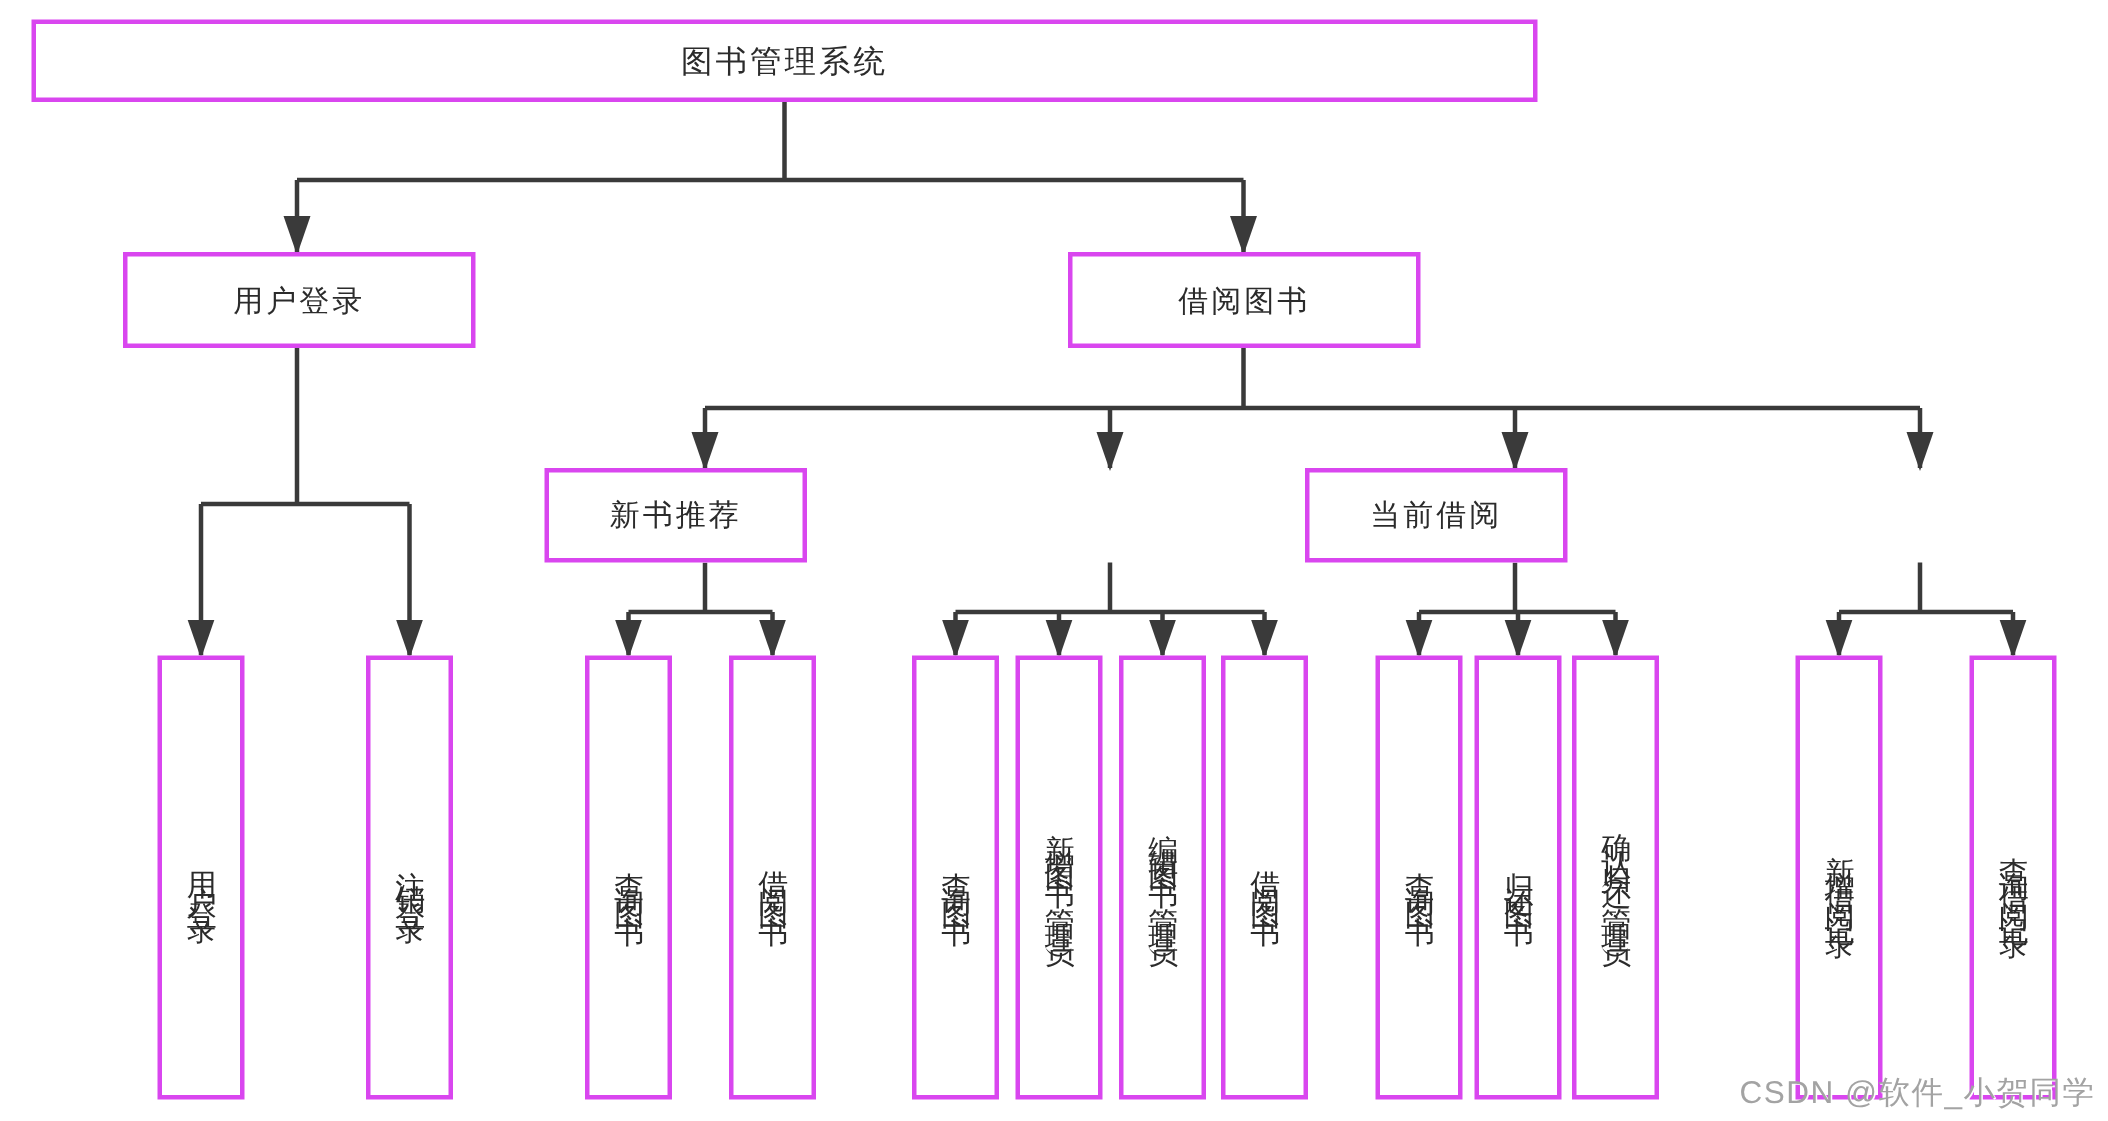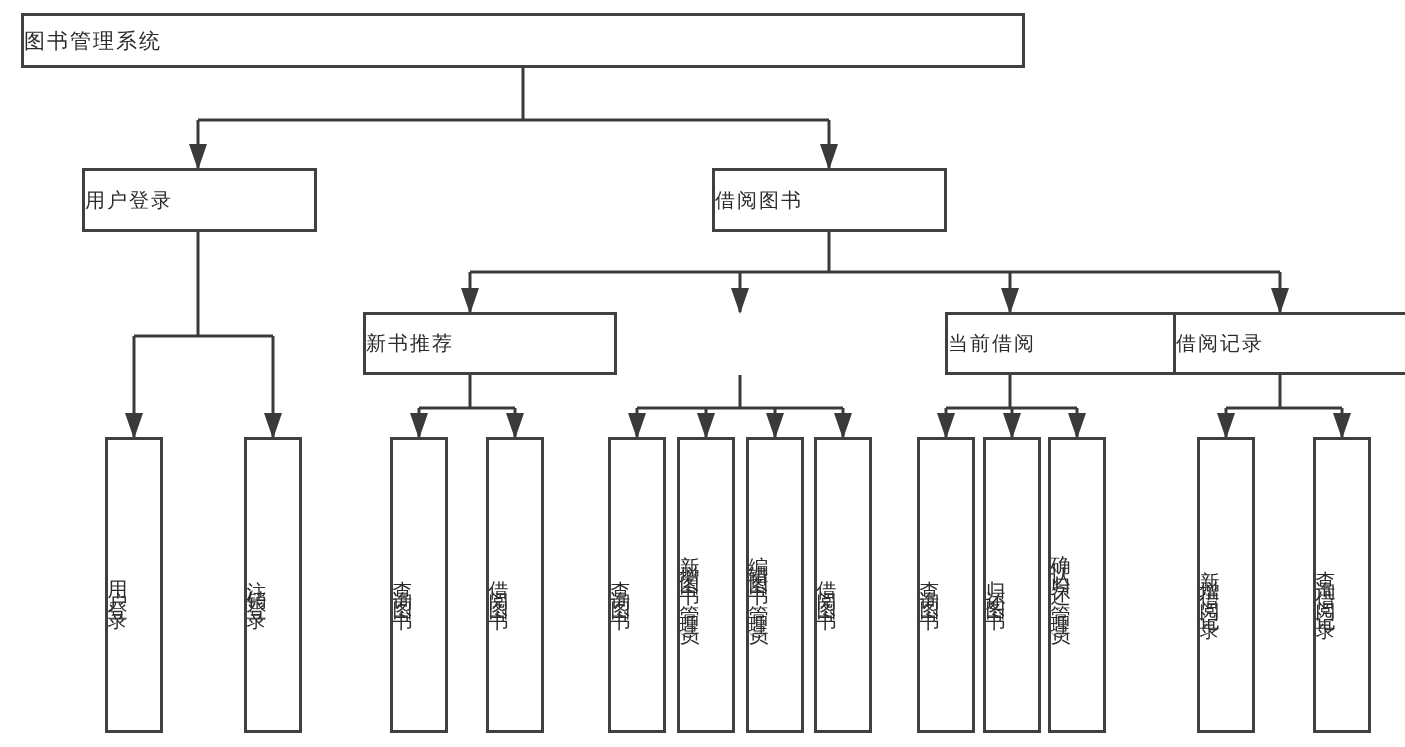--- a/index.html
+++ b/index.html
@@ -14,35 +14,36 @@
   }
   svg.connectors {
     position: absolute;
     left: 0; top: 0;
     width: 1405px; height: 747px;
     z-index: 1;
   }
   .node {
     position: absolute;
     background: #ffffff;
-    border: 3px solid #404040;
+    border: 3px solid #d946ef;
     box-sizing: border-box;
     display: flex;
     align-items: center;
+    justify-content: center;
     z-index: 2;
   }
   .hlabel {
     font-size: 20px;
     letter-spacing: 2px;
     white-space: nowrap;
   }
   .root  { left: 21px;  top: 13px;  width: 1004px; height: 55px; }
   .root .hlabel { font-size: 21px; }
   .l2    { top: 168px; width: 235px; height: 64px; }
-  .l3    { top: 312px; width: 254px; height: 63px; }
+  .l3    { top: 312px; width: 175px; height: 63px; }
   .v     { top: 437px; width: 58px;  height: 296px; }
   .vlabel {
     writing-mode: vertical-rl;
     text-orientation: mixed;
     font-size: 20px;
     line-height: 1;
     letter-spacing: 10px;
     white-space: nowrap;
   }
   .watermark {
@@ -109,25 +110,22 @@
   <div class="node l2" style="left:82px;">
     <span class="hlabel">用户登录</span>
   </div>
   <div class="node l2" style="left:712px;">
     <span class="hlabel">借阅图书</span>
   </div>
 
   <div class="node l3" style="left:363px;">
     <span class="hlabel">新书推荐</span>
   </div>
-  <div class="node l3" style="left:945px;">
+  <div class="node l3" style="left:870px;">
     <span class="hlabel">当前借阅</span>
-  </div>
-  <div class="node l3" style="left:1173px;">
-    <span class="hlabel">借阅记录</span>
   </div>
 
   <div class="node v" style="left:105px;">
     <span class="vlabel">用户登录</span>
   </div>
   <div class="node v" style="left:244px;">
     <span class="vlabel">注销登录</span>
   </div>
 
   <div class="node v" style="left:390px;">
@@ -160,14 +158,15 @@
     <span class="vlabel">确认归还（管理员）</span>
   </div>
 
   <div class="node v" style="left:1197px;">
     <span class="vlabel">新增借阅记录</span>
   </div>
   <div class="node v" style="left:1313px;">
     <span class="vlabel">查询借阅记录</span>
   </div>
 
+  <div class="watermark">CSDN @软件_小贺同学</div>
 
 </div>
 
 </body></html>

